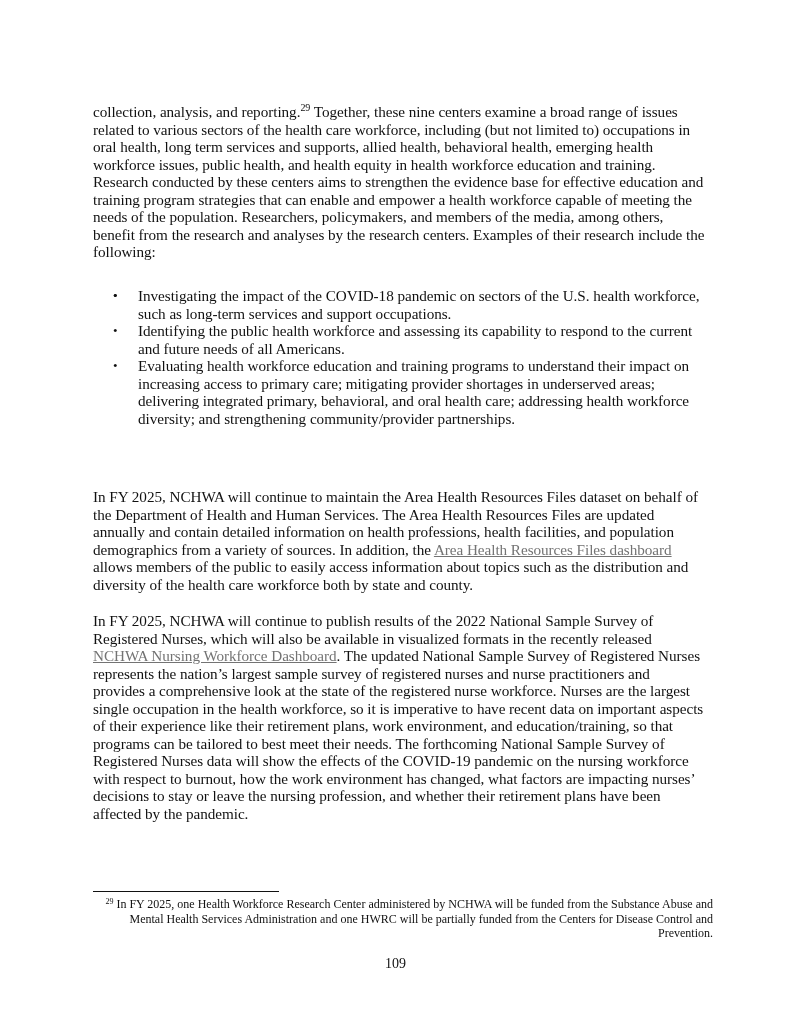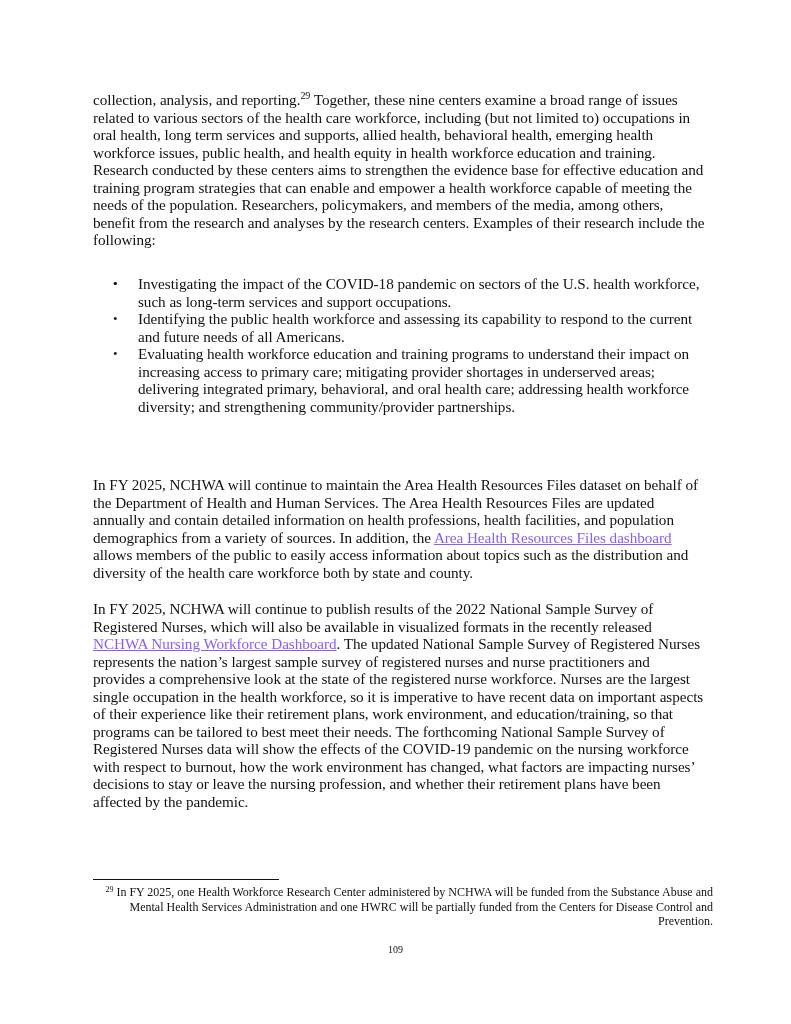--- a/index.html
+++ b/index.html
@@ -1,44 +1,44 @@
 <!DOCTYPE html>
 <html><head>
 <meta charset="utf-8">
 <style>
   html, body { margin: 0; padding: 0; background: #ffffff; }
   body { width: 791px; height: 1024px; position: relative; overflow: hidden; }
   .page {
-    position: absolute; left: 0; top: 0; width: 791px; height: 736px;
+    position: absolute; left: 0; top: 12px; width: 791px; height: 736px;
     font-family: "Liberation Serif", "DejaVu Serif", serif;
     color: #111111;
   }
   .body-text {
     position: absolute; left: 93px; width: 612px;
     font-size: 15.2px; line-height: 17.5px;
     letter-spacing: -0.05px;
   }
   p { margin: 0; }
   sup { font-size: 10px; line-height: 0; vertical-align: 6px; }
-  a { color: #8b5cf6; text-decoration: underline; }
+  a { color: #737373; text-decoration: underline; }
   #para1 { top: 91px; }
   #bullets { top: 275px; list-style: none; padding: 0; margin: 0; left: 113px; width: 592px; }
   #bullets li { position: relative; padding-left: 25px; }
   #bullets li .bullet { position: absolute; left: 0; top: 0; font-size: 13px; }
   #para2 { top: 476px; }
   #para3 { top: 600px; }
   .fn-rule { position: absolute; left: 93px; top: 879px; width: 186px; height: 1px; background: #111; }
   .footnote {
     position: absolute; left: 93px; top: 885px; width: 620px;
     font-size: 12px; line-height: 14.5px; text-align: right;
   }
   .footnote sup { font-size: 8px; vertical-align: 4px; }
   .page-number {
     position: absolute; left: 0; width: 791px; top: 944px; text-align: center;
-    font-size: 10px;
+    font-size: 14px;
   }
 </style>
 </head>
 <body>
 
 <div class="page">
 
   <p class="body-text" id="para1"><span>collection, analysis, and reporting.</span><sup>29</sup><span> Together, these nine centers examine a broad range of issues related to various sectors of the health care workforce, including (but not limited to) occupations in oral health, long term services and supports, allied health, behavioral health, emerging health workforce issues, public health, and health equity in health workforce education and training. Research conducted by these centers aims to strengthen the evidence base for effective education and training program strategies that can enable and empower a health workforce capable of meeting the needs of the population. Researchers, policymakers, and members of the media, among others, benefit from the research and analyses by the research centers. Examples of their research include the following:</span></p>
 
   <ul class="body-text" id="bullets">

